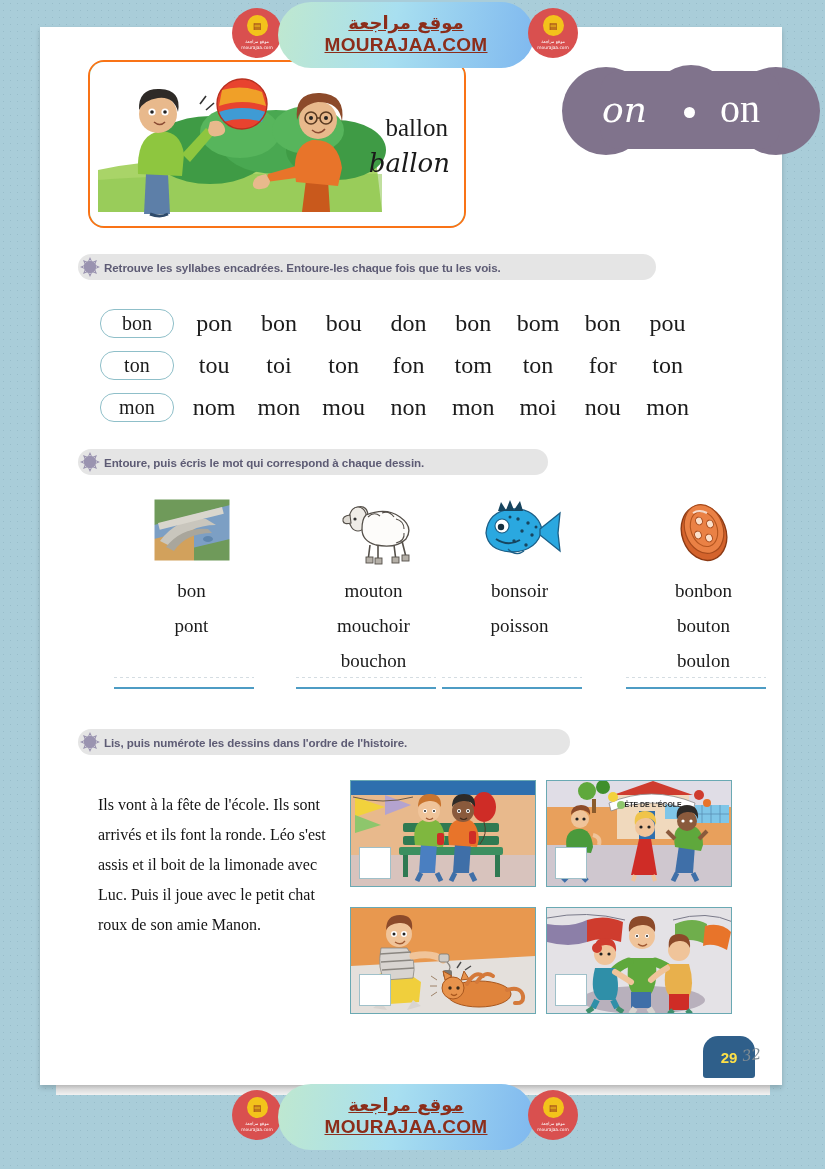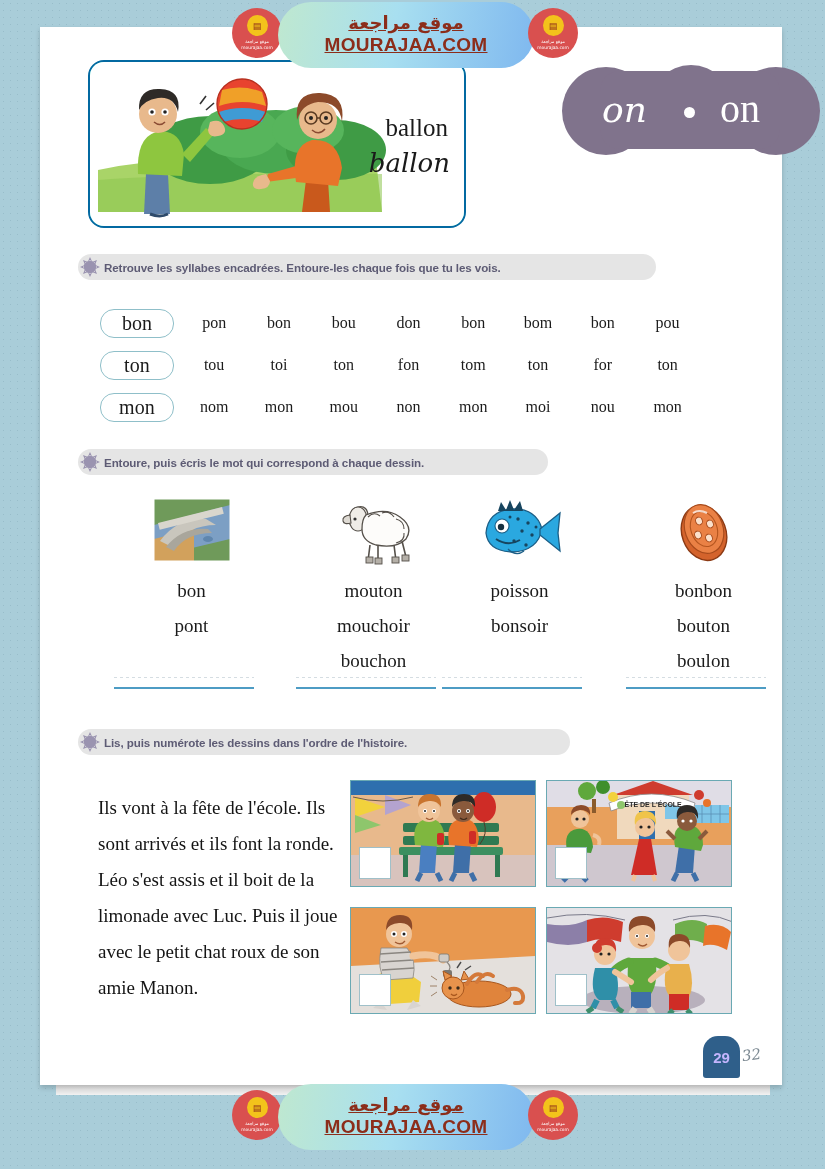--- a/index.html
+++ b/index.html
@@ -55,21 +55,21 @@
     background: #f3c31b; display: flex; align-items: center; justify-content: center;
     font-size: 9px; color: #8c2d1a; font-family: "DejaVu Sans", sans-serif;
   }
   .wm-logo .cap {
     font-size: 4.4px; font-family: "DejaVu Sans", sans-serif; margin-top: 3px;
     text-align: center; line-height: 1.35;
   }
   
   .hero {
     position: absolute; left: 48px; top: 33px; width: 378px; height: 168px;
-    border: 2px solid #0369a1; border-radius: 16px; background: #5eead4; overflow: hidden;
+    border: 2px solid #f97316; border-radius: 16px; background: #5eead4; overflow: hidden;
   }
   .hero-svg { position: absolute; left: 0; top: 0; }
   .hero-word-print {
     position: absolute; right: 16px; top: 52px;
     font-family: "Liberation Serif", serif; font-size: 25px; color: #1a1a1a;
   }
   .hero-word-cursive {
     position: absolute; right: 14px; top: 86px;
     font-family: "DejaVu Serif", serif; font-style: italic; font-size: 26px; color: #1a1a1a;
   }
@@ -100,54 +100,54 @@
   }
   
   .syl-grid { position: absolute; left: 100px; top: 302px; width: 600px; }
   .syl-row { display: flex; align-items: center; height: 42px; }
   .syl-key {
     width: 74px; height: 29px; border: 1px solid #8fbfc9; border-radius: 14px;
     display: flex; align-items: center; justify-content: center;
     font-size: 20px; color: #1b1b1b; margin-right: 8px; background: #fff;
   }
   .syl-cell {
-    width: 65px; text-align: center; font-size: 16px; color: #1b1b1b;
+    width: 65px; text-align: center; font-size: 24px; color: #1b1b1b;
   }
   
   .pic-sec { position: absolute; left: 100px; top: 488px; width: 620px; }
   .pic-col { position: absolute; width: 155px; top: 0; }
   .pic-frame { height: 78px; display: flex; align-items: flex-end; justify-content: center; }
   .pic-words { margin-top: 8px; text-align: center; }
   .pic-words div { font-size: 19px; color: #1b1b1b; line-height: 35px; }
   .write-line {
     position: absolute; top: 200px; width: 140px; height: 2px; background: #4d9cc4;
   }
   .write-dots {
     position: absolute; top: 190px; width: 140px; height: 1px;
     background: repeating-linear-gradient(90deg,#d5dde2 0 3px,transparent 3px 6px);
   }
   
   .story-text {
     position: absolute; left: 98px; top: 790px; width: 240px;
-    font-size: 19px; line-height: 36px; color: #141414;
+    font-size: 16px; line-height: 30px; color: #141414;
   }
   .panel {
     position: absolute; width: 186px; height: 107px;
     border: 1.5px solid #6aa9b3; overflow: hidden; background: #eee;
   }
   .panel .chk {
     position: absolute; left: 8px; bottom: 7px; width: 32px; height: 32px;
     background: #fff; border: 1px solid #9fc0c9; z-index: 5;
   }
   
   .pgnum {
-    position: absolute; left: 703px; top: 1036px; width: 37px; height: 42px;
+    position: absolute; left: 703px; top: 1036px; width: 52px; height: 42px;
     background: #2f5f8a; border-radius: 15px 15px 3px 3px;
     display: flex; align-items: center; justify-content: center;
-    color: #c4b5fd; font-family: "Liberation Sans", sans-serif;
+    color: #fde047; font-family: "Liberation Sans", sans-serif;
     font-size: 15px; font-weight: bold;
   }
   .pgnum-hand {
     position: absolute; left: 742px; top: 1046px;
     font-family: "DejaVu Serif", serif; font-style: italic;
     font-size: 15px; color: #7d8a93; transform: rotate(-8deg);
   }
 </style>
 </head>
 <body>
@@ -355,22 +355,22 @@
               <circle cx="58" cy="40" r="1.7"></circle>
             <circle cx="40" cy="46" r="1.7"></circle>
               <circle cx="52" cy="50" r="1.7"></circle>
             <circle cx="36" cy="22" r="1.5"></circle>
               <circle cx="62" cy="32" r="1.5"></circle>
           </g>
           <path d="M34 54 q8 8 16 2" stroke="#1b5e86" stroke-width="1.3" fill="none"></path>
         </svg>
       </div>
       <div class="pic-words">
+        <div>bonsoir</div>
         <div>poisson</div>
-        <div>bonsoir</div>
       </div>
       <div class="write-dots"></div>
       <div class="write-line"></div>
     </div>
 
     <div class="pic-col" style="left:526px;">
       <div class="pic-frame">
         <svg width="70" height="70" viewBox="0 0 70 70">
           <ellipse cx="35" cy="38" rx="22" ry="28" transform="rotate(-20 35 38)" fill="#d4632c" stroke="#8c3a14" stroke-width="1.4"></ellipse>
           <ellipse cx="35" cy="34" rx="19" ry="25" transform="rotate(-20 35 34)" fill="#ea8145" stroke="#a84b1c" stroke-width="1.2"></ellipse>

